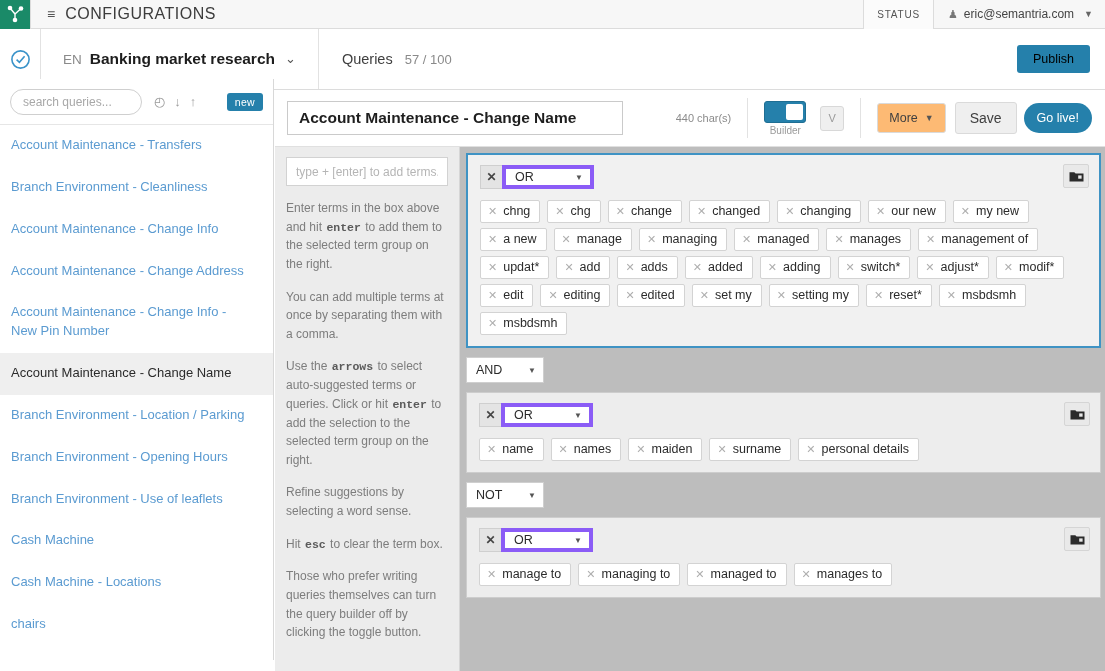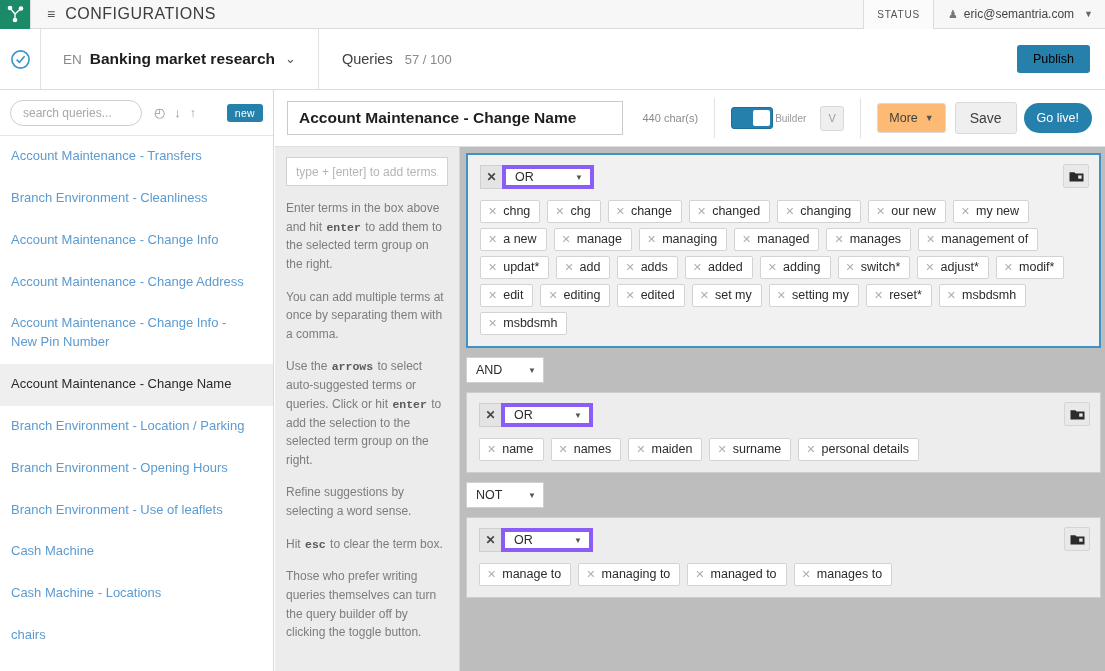--- a/index.html
+++ b/index.html
@@ -71,21 +71,21 @@
   #queries-label { font-size: 14.5px; color: #3f3f3f; }
   #queries-count { font-size: 13px; color: #8a8a8a; }
   #publish-btn {
     margin-left: auto; margin-right: 15px;
     background: #2580ab; color: #000000; font-size: 12.5px;
     padding: 7px 16px; border-radius: 3px; border: none; cursor: pointer;
   }
 
   
   #sidebar {
-    position: absolute; left: 0; top: 90px; width: 274px; height: 581px;
+    position: absolute; left: 0; top: 79px; width: 274px; height: 581px;
     background: #ffffff; border-right: 1px solid #d8d8d8; overflow: hidden;
   }
   #sidebar-top {
     height: 46px; display: flex; align-items: center; padding: 0 10px;
     border-bottom: 1px solid #e6e6e6; background: #fff;
   }
   #search-input {
     width: 132px; height: 26px; border: 1px solid #cfcfcf; border-radius: 13px;
     padding: 0 12px; font-size: 12px; color: #9a9a9a; outline: none;
     font-family: "Liberation Sans", sans-serif; background: #fff;
@@ -131,21 +131,21 @@
     border-bottom: 1px solid #e0e0e0;
   }
   #query-title {
     width: 336px; height: 34px; border: 1px solid #cacaca; background: #fff;
     font-size: 15.5px; font-weight: bold; color: #1e1e1e; padding: 0 11px;
     outline: none; font-family: "Liberation Sans", sans-serif;
   }
   #charcount { margin-left: auto; font-size: 11px; color: #8b8b8b; }
   #tb-div1 { width: 1px; height: 40px; background: #e2e2e2; margin: 0 16px; }
   #builder-wrap {
-    display: flex; flex-direction: row; align-items: center; gap: 2px;
+    display: flex; flex-direction: column; align-items: center; gap: 2px;
   }
   #builder-toggle {
     width: 42px; height: 22px; background: #2580ab; border-radius: 3px;
     position: relative; cursor: pointer; border: 1px solid #1f6e93;
   }
   #builder-toggle .knob {
     position: absolute; right: 2px; top: 2px; width: 17px; height: 16px;
     background: #fff; border-radius: 2px;
   }
   #builder-label { font-size: 10px; color: #9a9a9a; }

